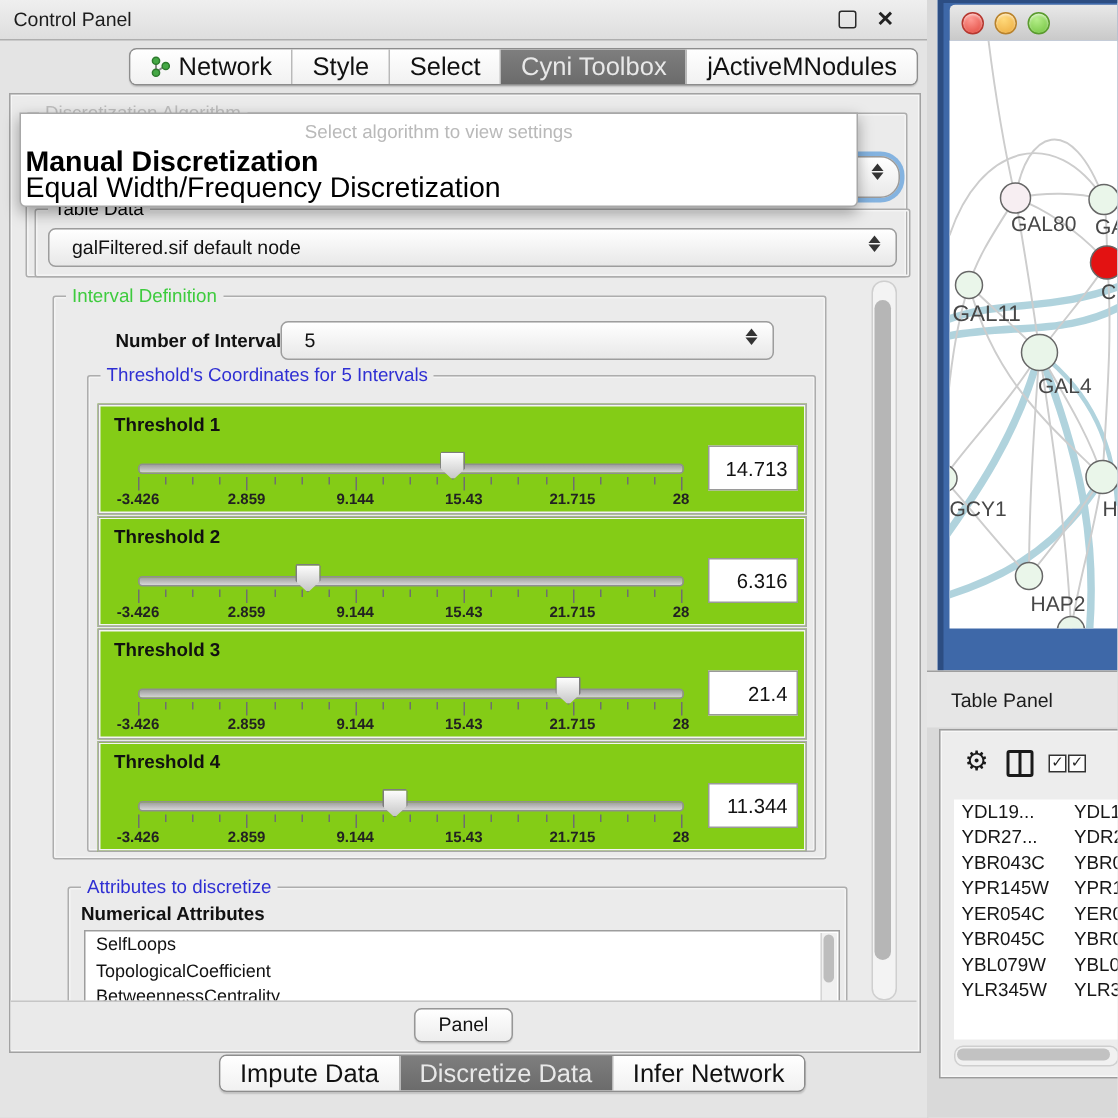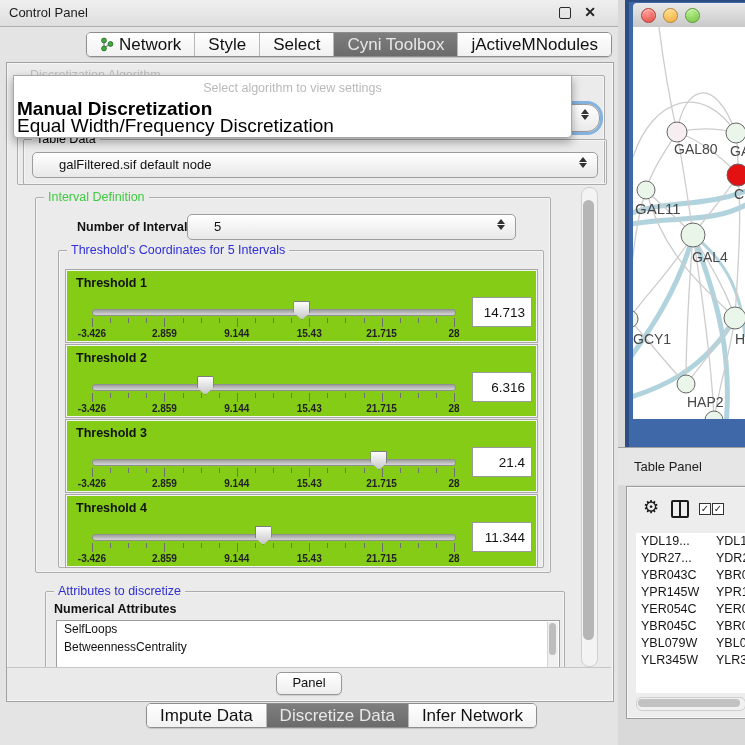--- a/index.html
+++ b/index.html
@@ -55,21 +55,21 @@
     background:#ffffff;border:1px solid #a8a8a8;border-radius:0 0 4px 4px;
     box-shadow:0 4px 10px rgba(0,0,0,.35);z-index:40;}
   #popup-header{position:absolute;left:0;top:5px;width:100%;text-align:center;
     color:#b9b9b9;font-size:12.5px;}
   .popup-option{position:absolute;left:3px;font-size:19px;color:#000;white-space:nowrap;}
 
   
   #tabledata-group{left:16px;top:76px;width:582px;height:44px;}
   .aquacombo{position:absolute;background:linear-gradient(#ffffff,#e8e8e8);
     border:1px solid #9d9d9d;border-radius:5px;font-size:13px;color:#111;}
-  .aquacombo .val{position:absolute;left:26px;top:4px;white-space:nowrap;}
+  .aquacombo .val{position:absolute;left:15px;top:4px;white-space:nowrap;}
   #tabledata-combo{left:8px;top:12px;width:564px;height:24px;}
 
   
   #interval-group{left:28px;top:134px;width:514px;height:374px;}
   #numint-label{position:absolute;left:41px;top:22px;font-size:12.5px;font-weight:bold;color:#111;}
   #numint-combo{left:151px;top:16px;width:327px;height:24px;}
   #thr-group{left:22px;top:52px;width:484px;height:316px;}
   .legend-green{color:#3ecb3e;}
   .legend-blue{color:#2f2fd3;}
 
@@ -367,20 +367,21 @@
 </div>
         </div>
       </div>
 
       <div id="attr-group" class="groupbox">
         <div class="grouplegend legend-blue">Attributes to discretize</div>
         <div id="attr-subtitle">Numerical Attributes</div>
         <div id="attr-list">
           <div id="attr-items">
               <div class="attr-item">SelfLoops</div>
+              <div class="attr-item">TopologicalCoefficient</div>
               <div class="attr-item">BetweennessCentrality</div>
             </div>
           <div id="attr-scroll">
               <div class="thumbv"></div>
             </div>
         </div>
       </div>
 
       <div id="apply-bar">
         <div id="apply-btn">Panel</div>

